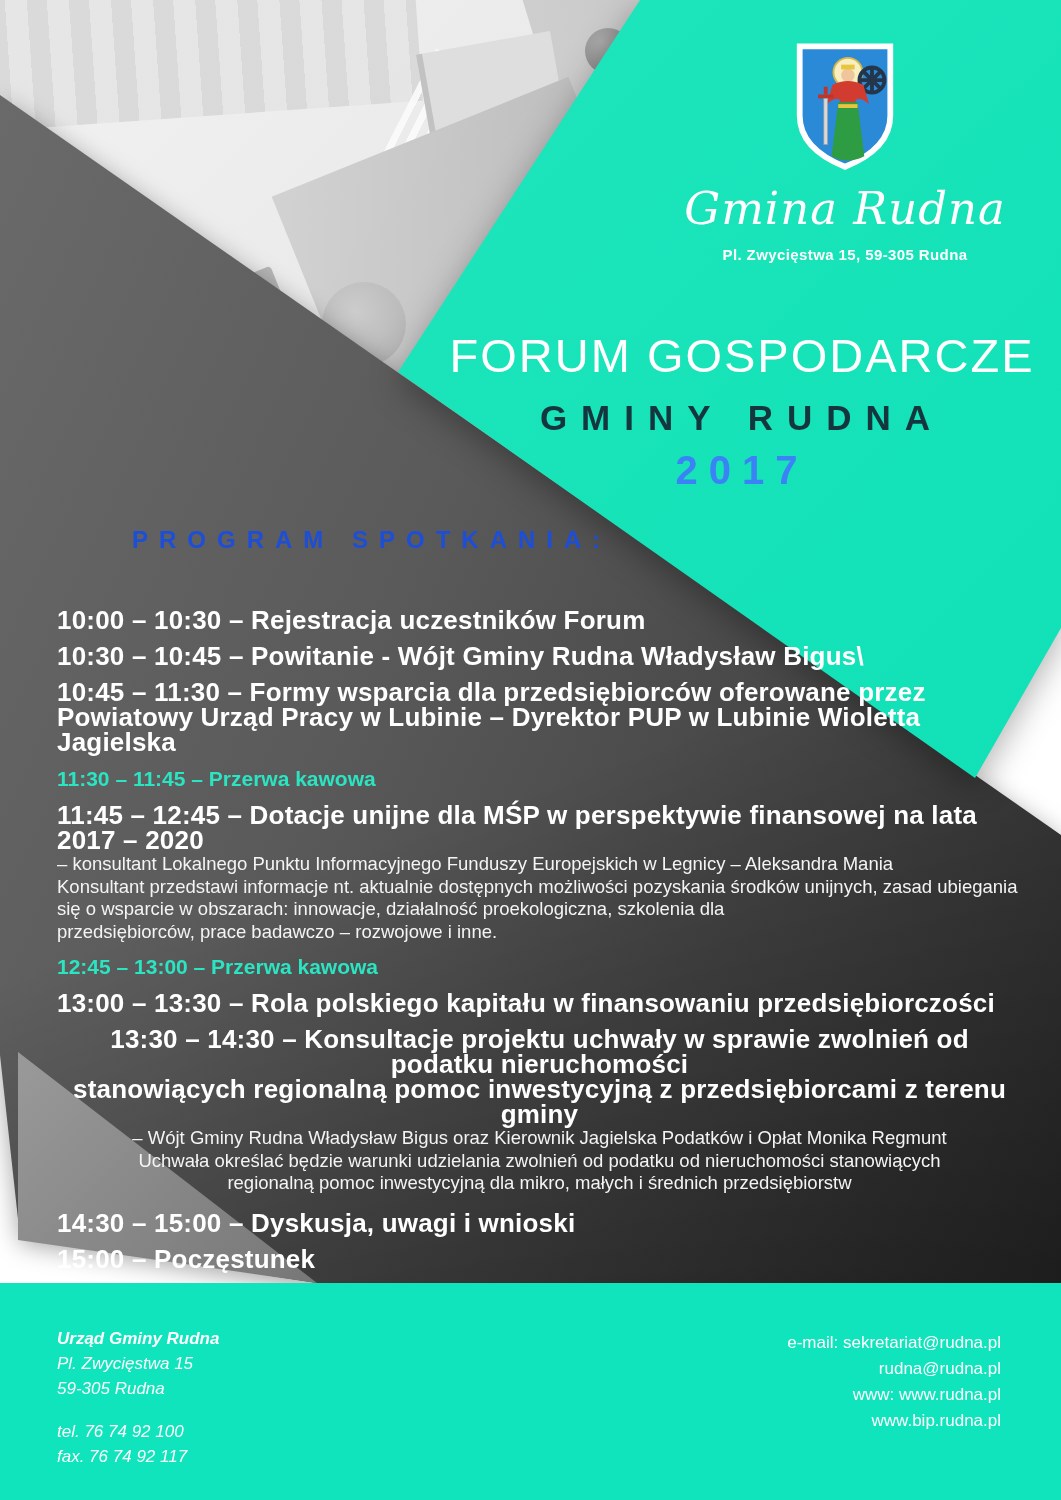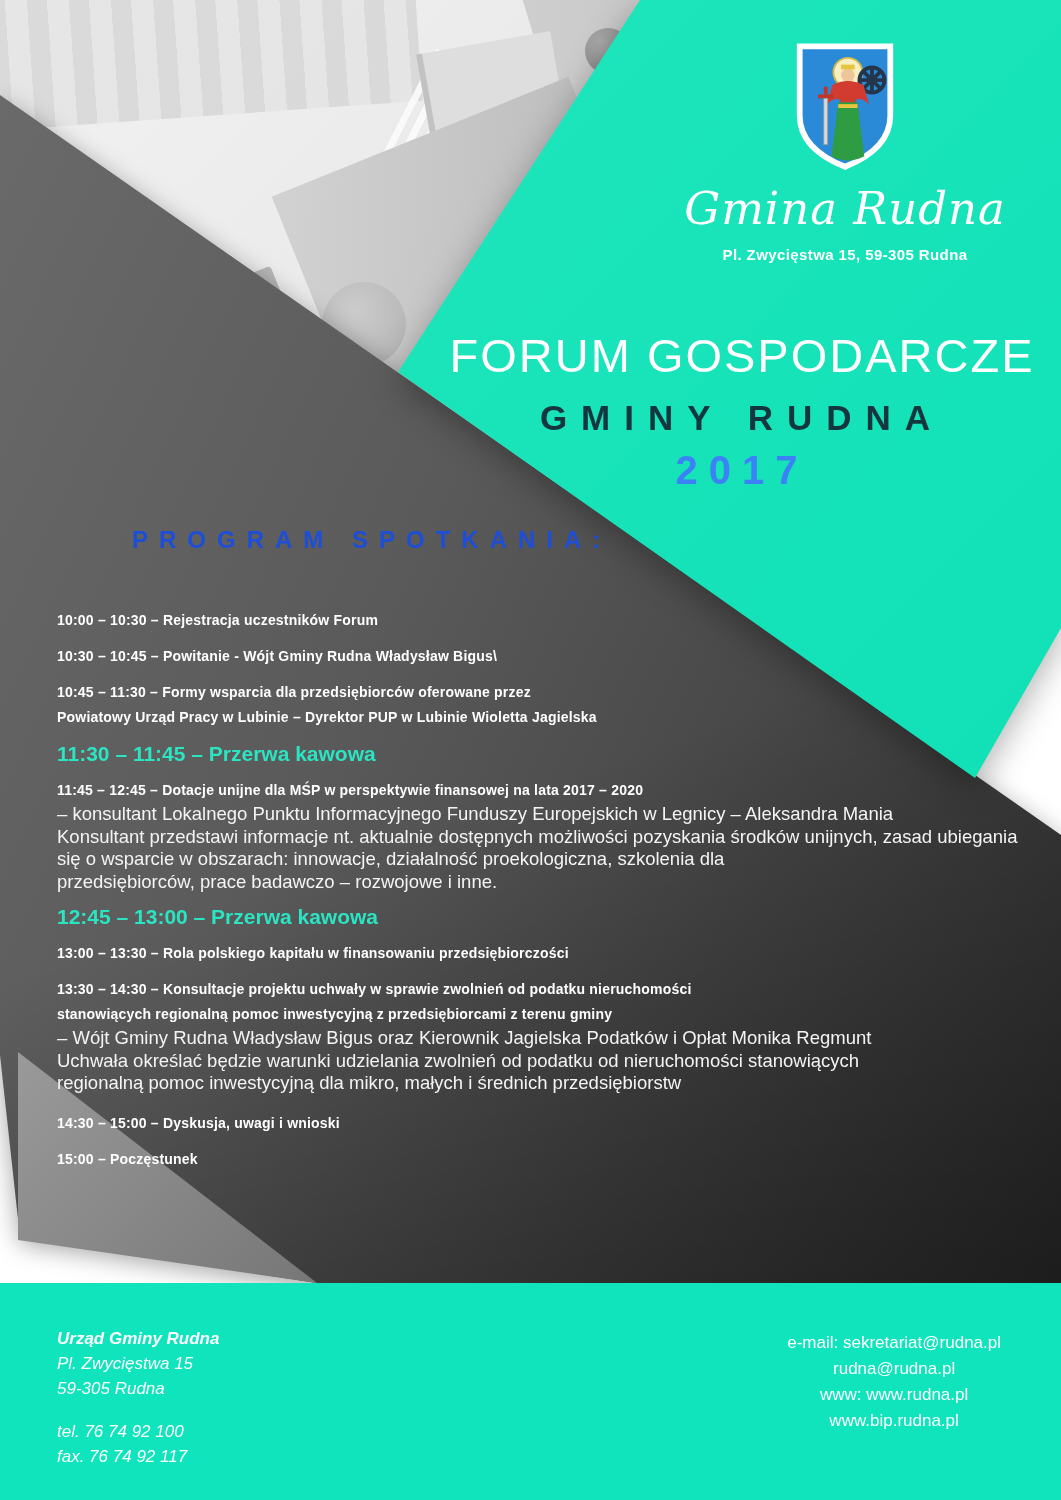--- a/index.html
+++ b/index.html
@@ -55,30 +55,30 @@
   
   .title-block{position:absolute;left:428px;top:328px;width:628px;text-align:center;}
   .t-line1{color:#ffffff;font-weight:300;font-size:47px;letter-spacing:2px;}
   .t-line2{color:#14363e;font-weight:bold;font-size:35px;letter-spacing:14px;margin-top:15px;}
   .t-line3{color:#3b82f6;font-weight:bold;font-size:40px;letter-spacing:11px;margin-top:10px;}
   
   .prog-heading{position:absolute;left:88px;top:526px;color:#1d4ed8;
     font-size:24px;font-weight:bold;letter-spacing:11px;margin-left:44px;}
   .program{position:absolute;left:57px;top:608px;width:965px;color:#ffffff;}
   .pi{margin-bottom:11px;}
-  .pi-last-gap{margin-bottom:16px;}
-  .pl-b{font-size:14px;font-weight:bold;line-height:25px;letter-spacing:.2px;}
+  .pi-last-gap{margin-bottom:16px;text-align:center;}
+  .pl-b{font-size:26px;font-weight:bold;line-height:25px;letter-spacing:.2px;}
   .pl-t{font-size:21px;font-weight:bold;line-height:26px;color:#2be4c2;}
   .pl-r{font-size:18.5px;line-height:22.5px;color:#f4f4f4;font-weight:normal;}
   
   .footer-left{position:absolute;left:57px;top:1326px;color:#ffffff;font-size:17px;line-height:25px;font-style:italic;}
   .fl-bold{font-weight:bold;}
   .fl-gap{height:18px;}
   .footer-right{position:absolute;right:60px;top:1330px;color:#ffffff;font-size:17px;
-    line-height:26px;text-align:center;}
+    line-height:26px;text-align:right;}
 </style>
 </head>
 <body>
 
 <div class="poster">
 
   <div class="photo">
     <div class="shape ph-facade"></div>
     <div class="shape ph-cross"></div>
     <div class="shape ph-roof-top"></div>

